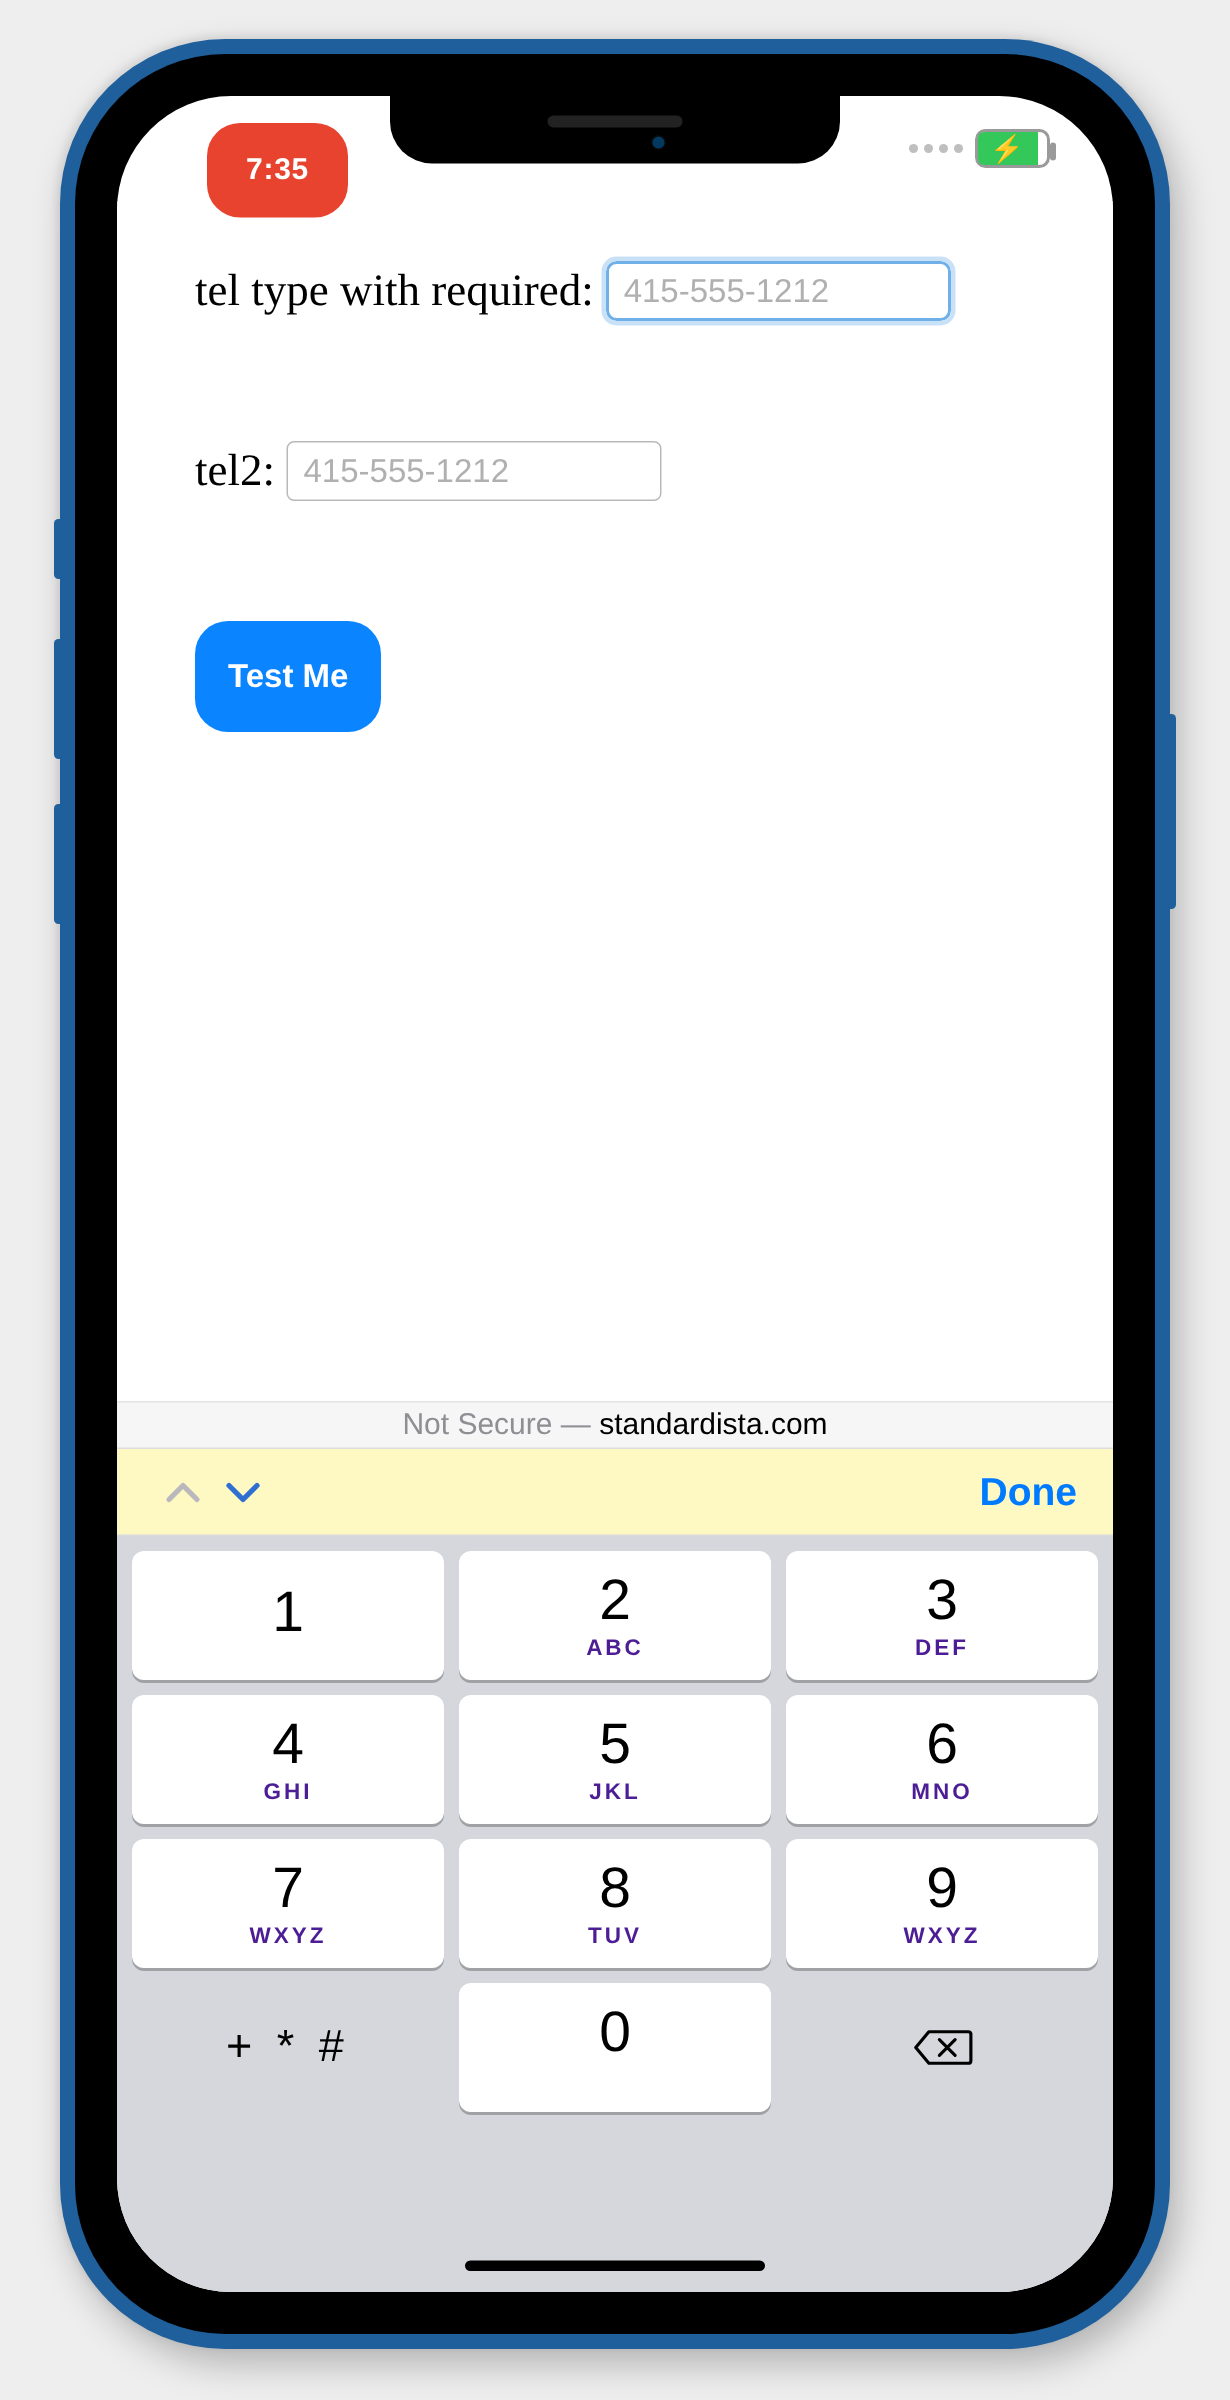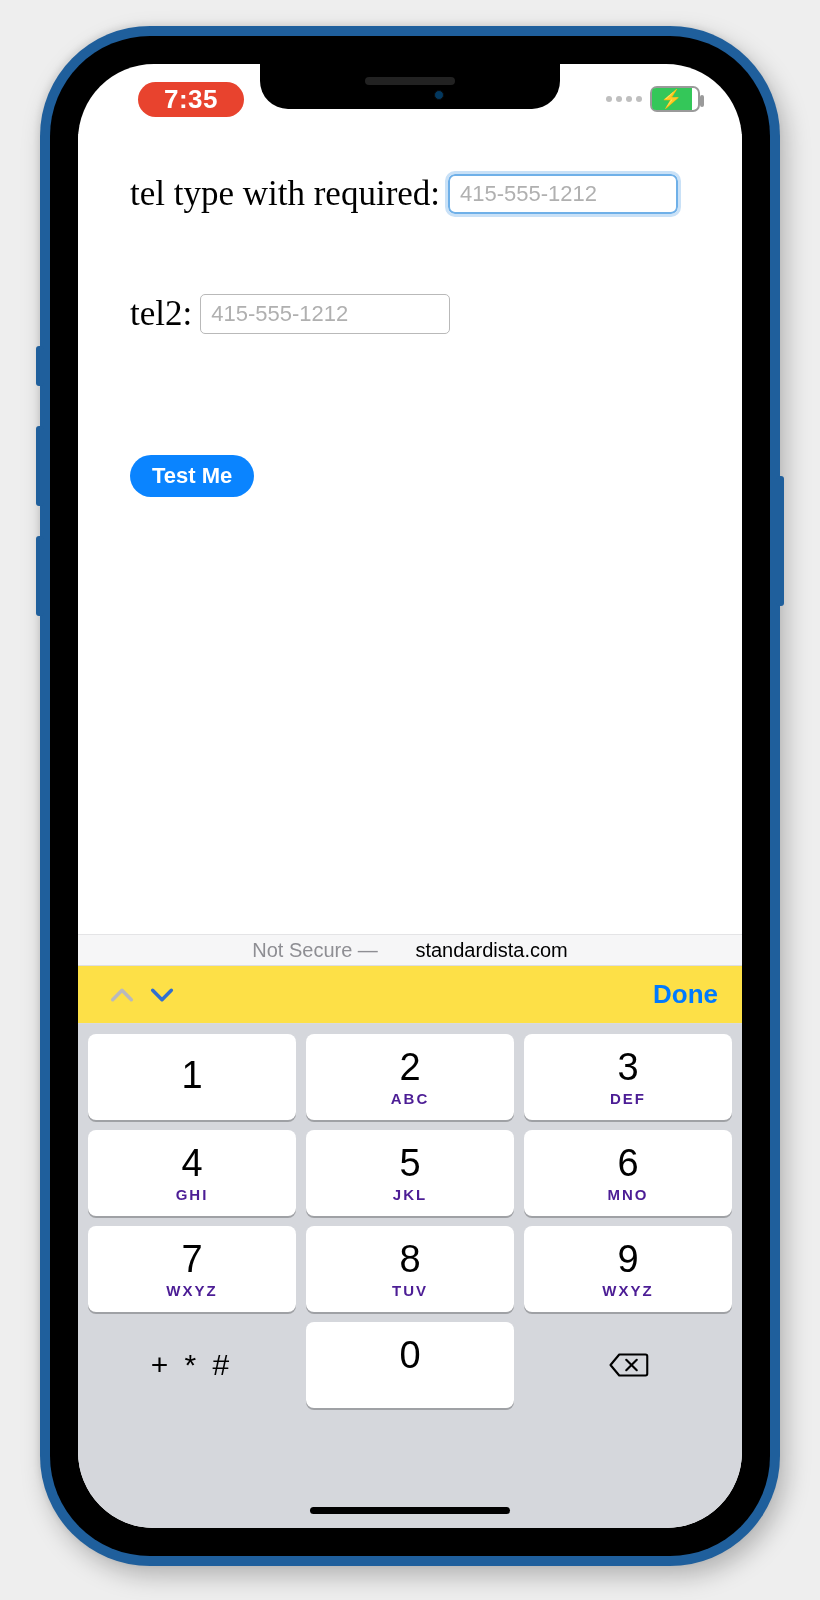--- a/index.html
+++ b/index.html
@@ -73,22 +73,22 @@
     height: 70px;
     position: relative;
     flex-shrink:0;
   }
   .time-pill {
     position: absolute;
     left: 60px; top: 18px;
     background: #e8432e;
     color: #fff;
     font-weight: 600;
-    font-size: 26px;
-    padding: 2px 26px;
+    font-size: 20px;
+    padding: 20px 26px;
     border-radius: 22px;
     letter-spacing: 0.5px;
   }
   .status-right {
     position: absolute;
     right: 42px; top: 22px;
     display:flex; align-items:center; gap:8px;
   }
   .dots { display:flex; gap:4px; }
   .dots span { width:6px; height:6px; border-radius:50%; background:#bfbfbf; }
@@ -112,21 +112,21 @@
   }
 
   
   .page {
     flex: 1 1 auto;
     padding: 40px 52px 0 52px;
     background:#fff;
     font-family: "Times New Roman", Times, serif;
   }
   .row { margin-bottom: 80px; display:flex; align-items:center; flex-wrap:wrap; gap:8px; }
-  .row-label { font-size: 35px; color:#000; }
+  .row-label { font-size: 30px; color:#000; }
   input.tel {
     font-family: -apple-system, Arial, sans-serif;
     font-size: 22px;
     height: 40px;
     padding: 0 10px;
     border: 1px solid #b9b9b9;
     border-radius: 5px;
     color:#737373;
   }
   input.tel::placeholder { color:#b0b0b0; }
@@ -137,44 +137,43 @@
     width: 230px;
   }
   input.tel.plain { width: 250px; }
 
   .test-btn {
     background: #0a84ff;
     color:#fff;
     border:none;
     font-size: 22px;
     font-weight: 600;
-    padding: 8px 22px;
+    padding: 24px 22px;
     border-radius: 22px;
     font-family: -apple-system, Arial, sans-serif;
-    margin-top: 41px;
   }
 
   
   .url-bar {
     height: 32px;
     background: #f6f6f7;
     border-top: 1px solid #e4e4e6;
     border-bottom: 1px solid #dedee0;
     display:flex; align-items:center; justify-content:center;
     font-size: 20px;
     color:#8e8e93;
     flex-shrink:0;
     font-family: -apple-system, Arial, sans-serif;
   }
-  .url-bar .domain { color:#000; margin-left:16px; }
+  .url-bar .domain { color:#000; margin-left:0; }
 
   
   .kb-accessory {
     height: 58px;
-    background: #fde047;
+    background: #fef9c3;
     border-bottom: 1px solid #d9dadd;
     display:flex; align-items:center;
     padding: 0 24px;
     flex-shrink:0;
     font-family: -apple-system, Arial, sans-serif;
   }
   .chev { width:40px; height:40px; display:flex; align-items:center; justify-content:center; }
   .chev svg { width:28px; height:28px; }
   .kb-accessory .spacer { flex:1; }
   .done { color:#007aff; font-size:26px; font-weight:600; }

